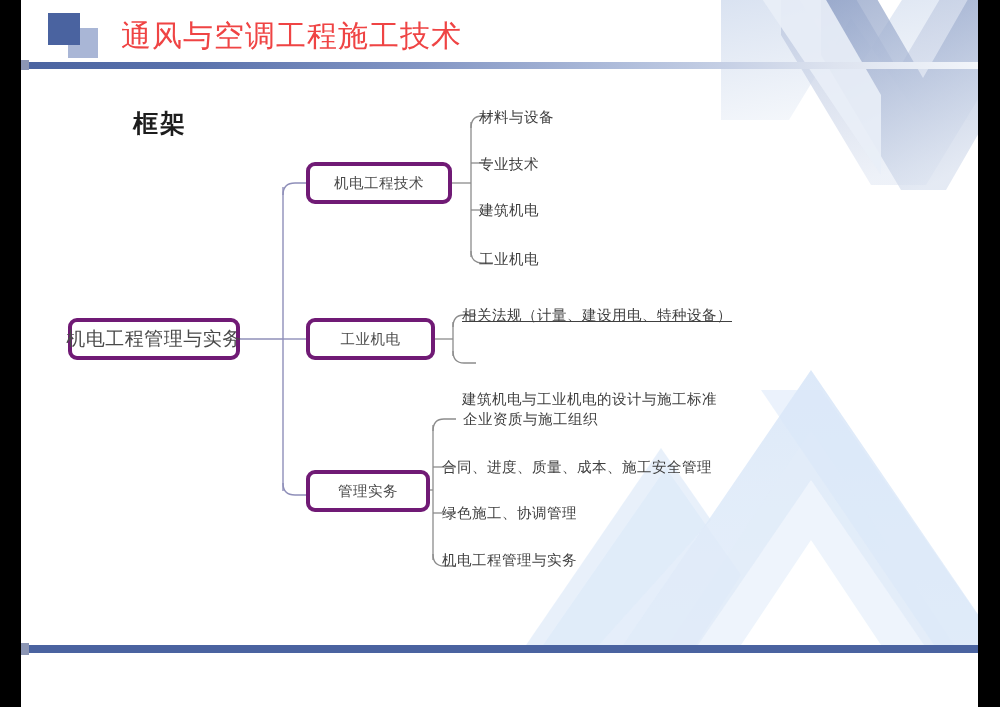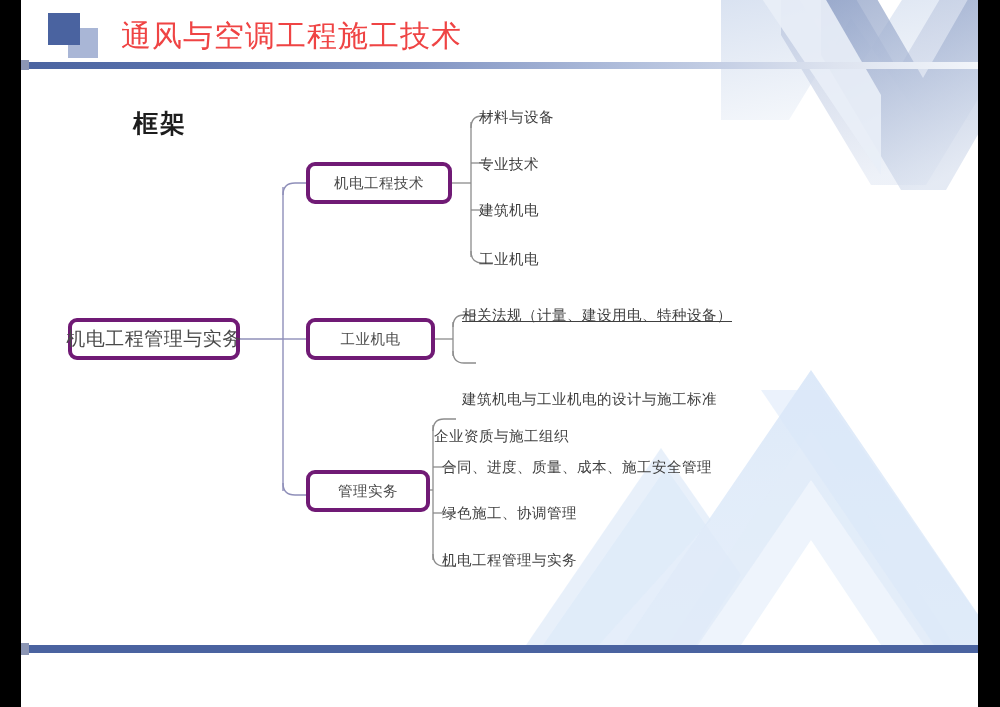--- a/index.html
+++ b/index.html
@@ -255,21 +255,21 @@
     </div>
 
     <div class="leaf-label" style="left:458px; top:108px;">材料与设备</div>
     <div class="leaf-label" style="left:458px; top:155px;">专业技术</div>
     <div class="leaf-label" style="left:458px; top:201px;">建筑机电</div>
     <div class="leaf-label" style="left:458px; top:250px;">工业机电</div>
 
     <div class="leaf-label" style="left:441px; top:306px;text-decoration:underline;">相关法规（计量、建设用电、特种设备）</div>
     <div class="leaf-label" style="left:441px; top:354px;margin-top:36px;">建筑机电与工业机电的设计与施工标准</div>
 
-    <div class="leaf-label" style="left:413px; top:410px;margin-top:17px;">企业资质与施工组织</div>
+    <div class="leaf-label" style="left:442px; top:410px;">企业资质与施工组织</div>
     <div class="leaf-label" style="left:421px; top:458px;">合同、进度、质量、成本、施工安全管理</div>
     <div class="leaf-label" style="left:421px; top:504px;">绿色施工、协调管理</div>
     <div class="leaf-label" style="left:421px; top:551px;">机电工程管理与实务</div>
   </div>
 
   <div class="ftr-rule"></div>
   <div class="ftr-rule-cap"></div>
 
 </div>
 

